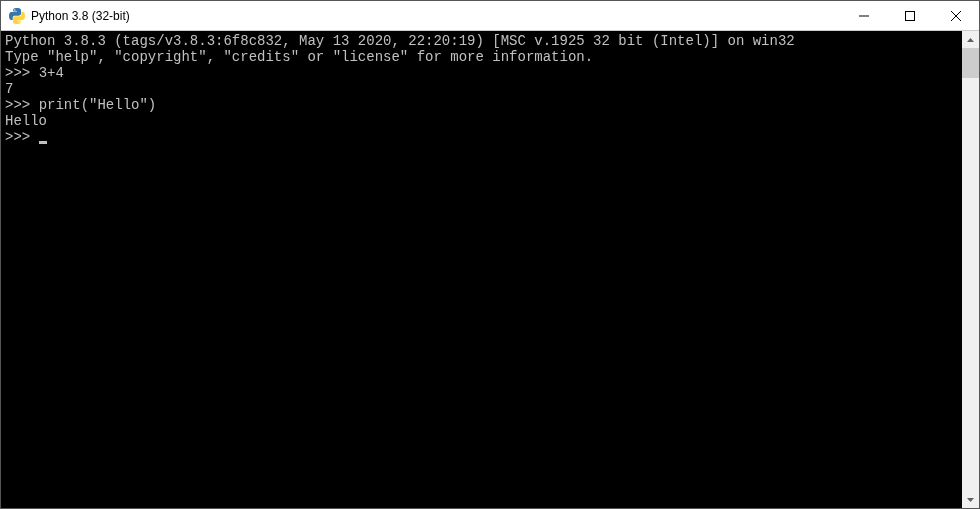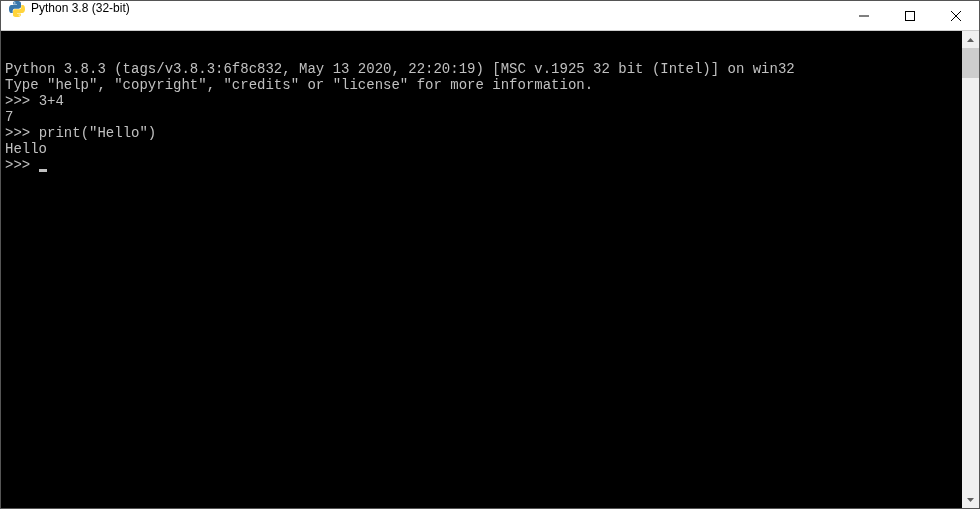--- a/index.html
+++ b/index.html
@@ -18,21 +18,21 @@
       width: 980px;
       height: 509px;
       display: flex;
       flex-direction: column;
       border: 1px solid #555;
     }
     .title-bar {
       height: 30px;
       background: #ffffff;
       display: flex;
-      align-items: flex-start;
+      align-items: center;
       border-bottom: 1px solid #ccc;
     }
     .title-icon {
       width: 16px;
       height: 16px;
       margin-left: 8px;
       margin-right: 6px;
       display: flex;
       align-items: center;
       justify-content: center;
@@ -65,21 +65,20 @@
     .console {
       flex: 1;
       background: #000;
       color: #c0c0c0;
       font-family: Consolas, "Courier New", monospace;
       font-size: 14px;
       line-height: 16px;
       padding: 2px 4px;
       white-space: pre;
       overflow: hidden;
-      margin-top: 28px;
     }
     .scrollbar {
       width: 17px;
       background: #f0f0f0;
       display: flex;
       flex-direction: column;
     }
     .scroll-arrow {
       height: 17px;
       background: #f0f0f0;

